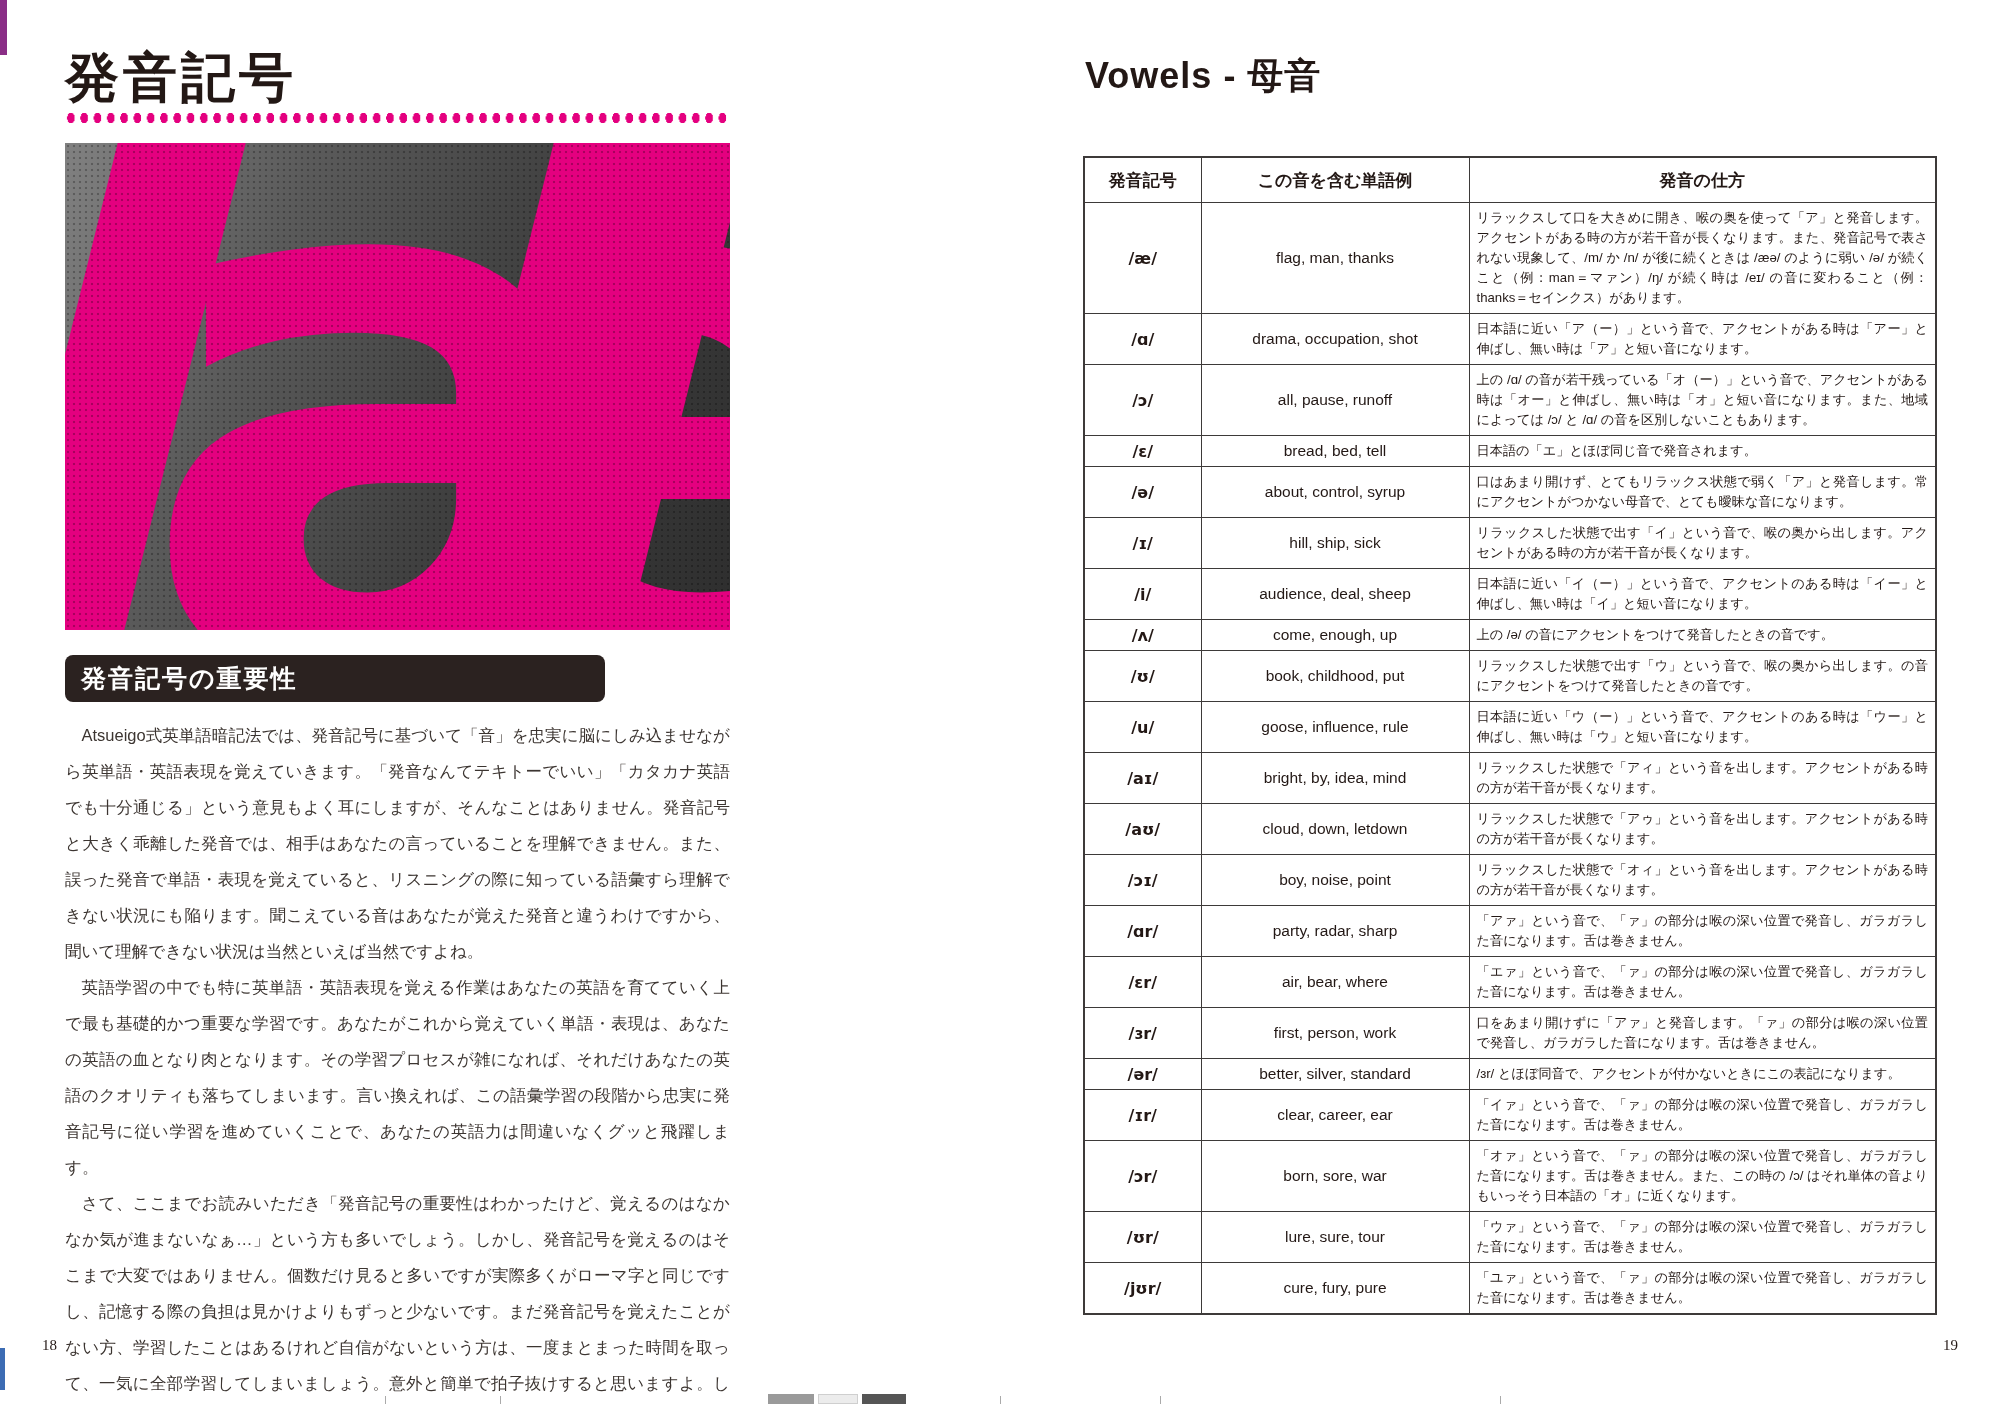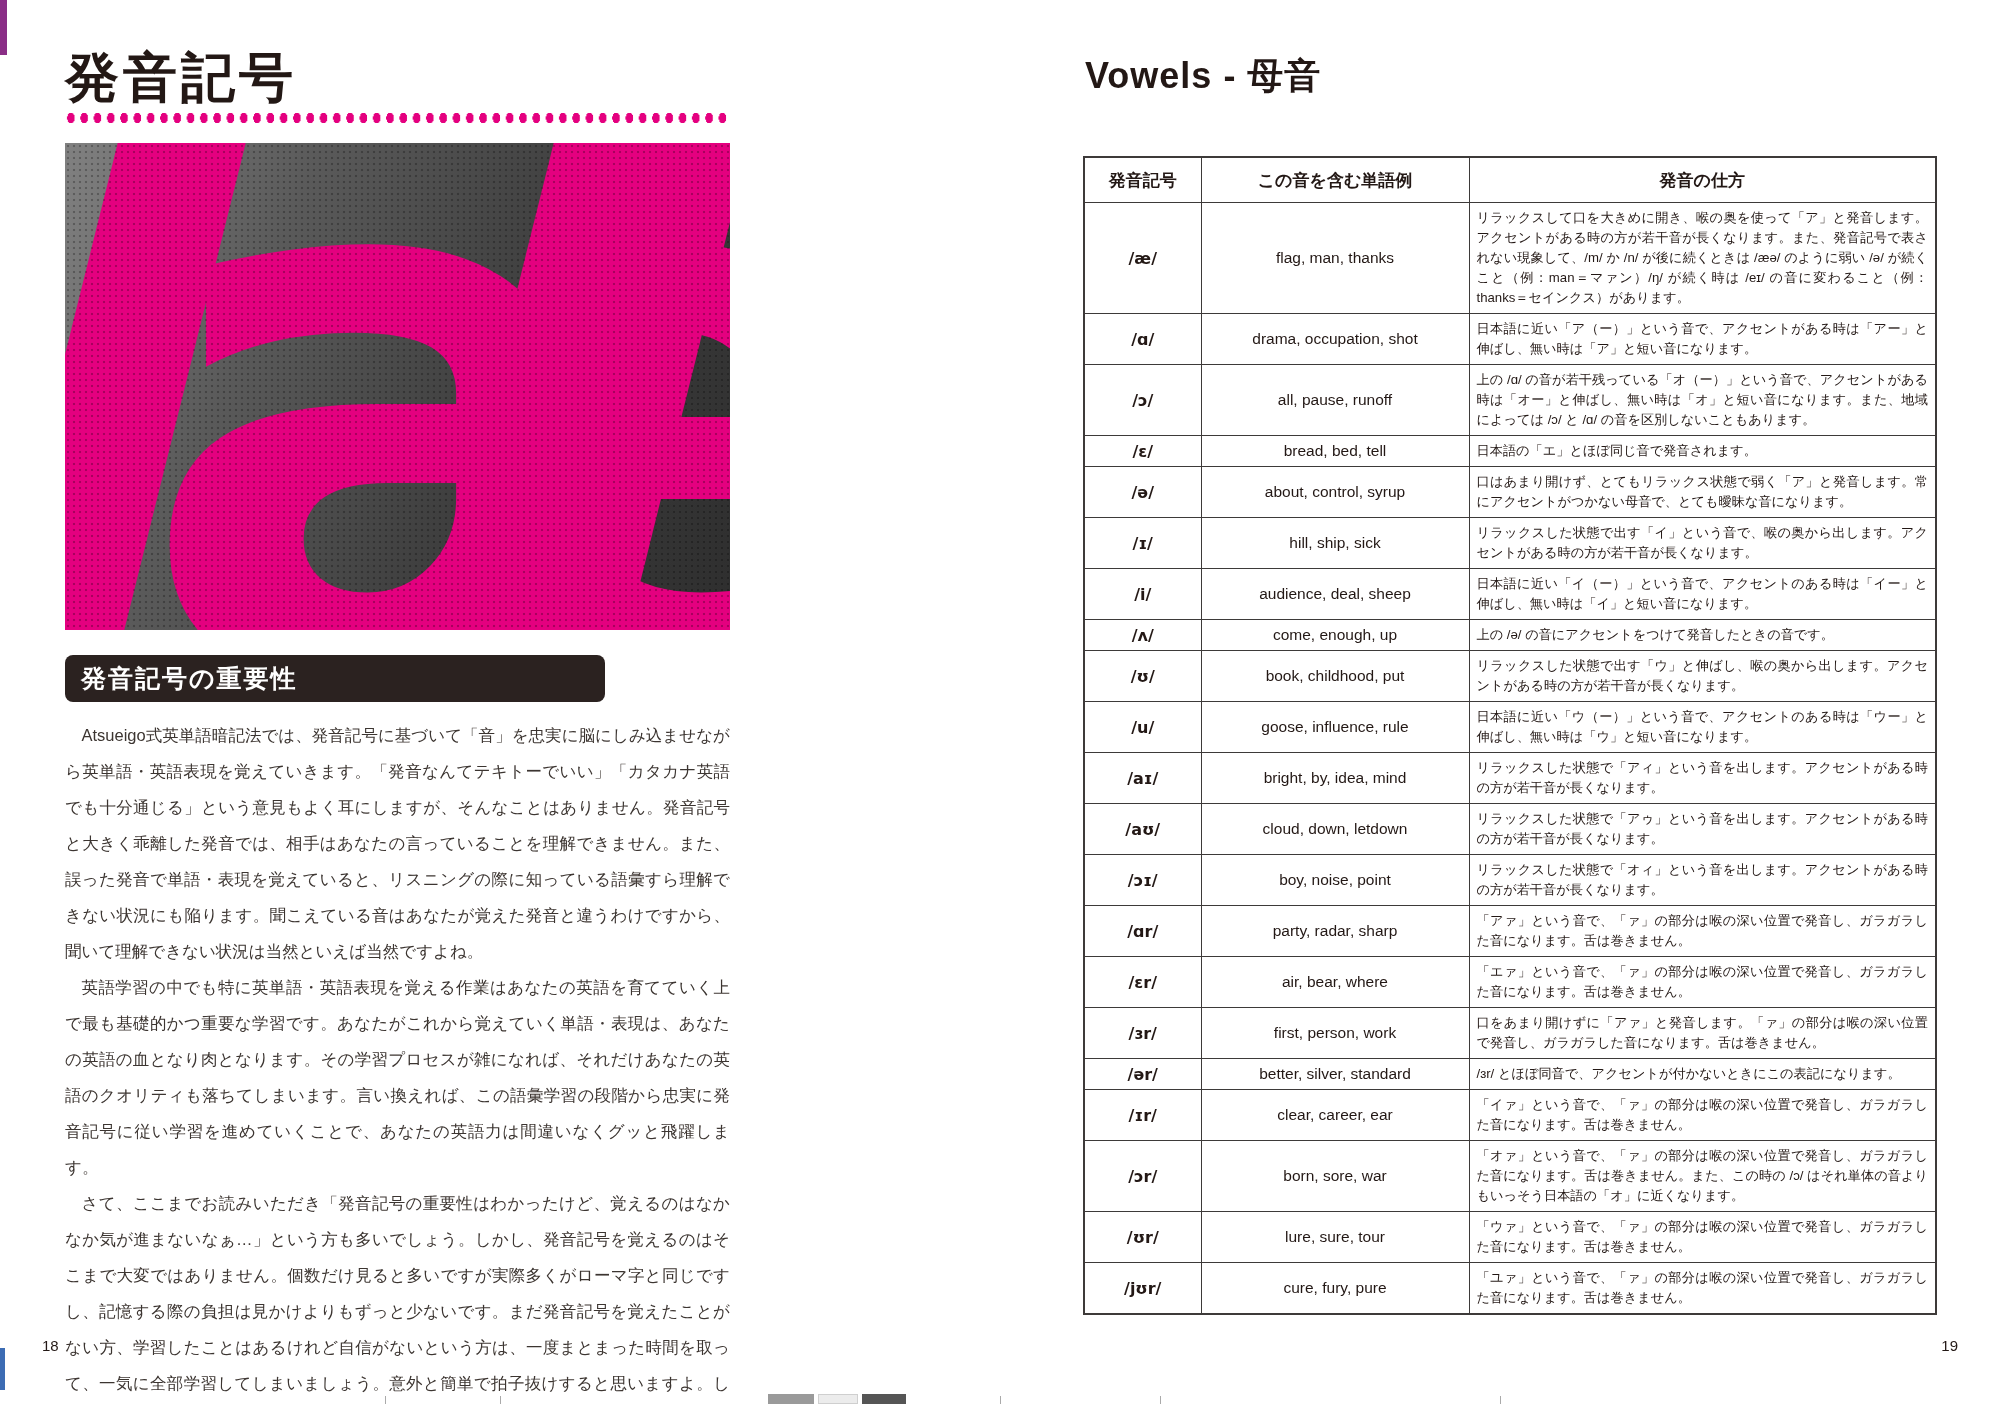--- a/index.html
+++ b/index.html
@@ -41,21 +41,21 @@
     position:absolute;left:65px;top:655px;width:540px;height:47px;box-sizing:border-box;
     background:#2b2220;border-radius:8px;color:#ffffff;
     display:flex;align-items:center;padding-left:16px;
     font-size:25px;font-weight:bold;letter-spacing:2px;
   }
   .body-text{
     position:absolute;left:65px;top:717px;width:665px;
     font-size:16.5px;line-height:36px;color:#3c3531;text-align:justify;
   }
   .body-text p{margin:0;text-indent:1em;}
-  .page-num{position:absolute;top:1337px;font-size:15px;color:#231815;}
+  .page-num{position:absolute;top:1337px;font-size:15px;color:#231815;font-family:Liberation Serif, serif;}
   .page-num.left{left:42px;}
   .page-num.right{right:42px;text-align:center;}
   
   .vowels-title{
     position:absolute;left:1085px;top:52px;
     font-size:36px;font-weight:bold;color:#231815;letter-spacing:1px;
   }
   table.vowel-table{
     position:absolute;left:1083px;top:156px;width:852px;
     border-collapse:collapse;table-layout:fixed;background:#fff;
@@ -175,21 +175,21 @@
 
   <tr>
     <td class="c-sym">/ʌ/</td>
     <td class="c-words">come, enough, up</td>
     <td class="c-desc">上の /ə/ の音にアクセントをつけて発音したときの音です。</td>
   </tr>
 
   <tr>
     <td class="c-sym">/ʊ/</td>
     <td class="c-words">book, childhood, put</td>
-    <td class="c-desc">リラックスした状態で出す「ウ」と伸ばし、喉の奥から出します。アクセントがある時の方が若干音が長くなります。</td>
+    <td class="c-desc">リラックスした状態で出す「ウ」という音で、喉の奥から出します。の音にアクセントをつけて発音したときの音です。</td>
   </tr>
 
   <tr>
     <td class="c-sym">/u/</td>
     <td class="c-words">goose, influence, rule</td>
     <td class="c-desc">日本語に近い「ウ（ー）」という音で、アクセントのある時は「ウー」と伸ばし、無い時は「ウ」と短い音になります。</td>
   </tr>
 
   <tr>
     <td class="c-sym">/aɪ/</td>

